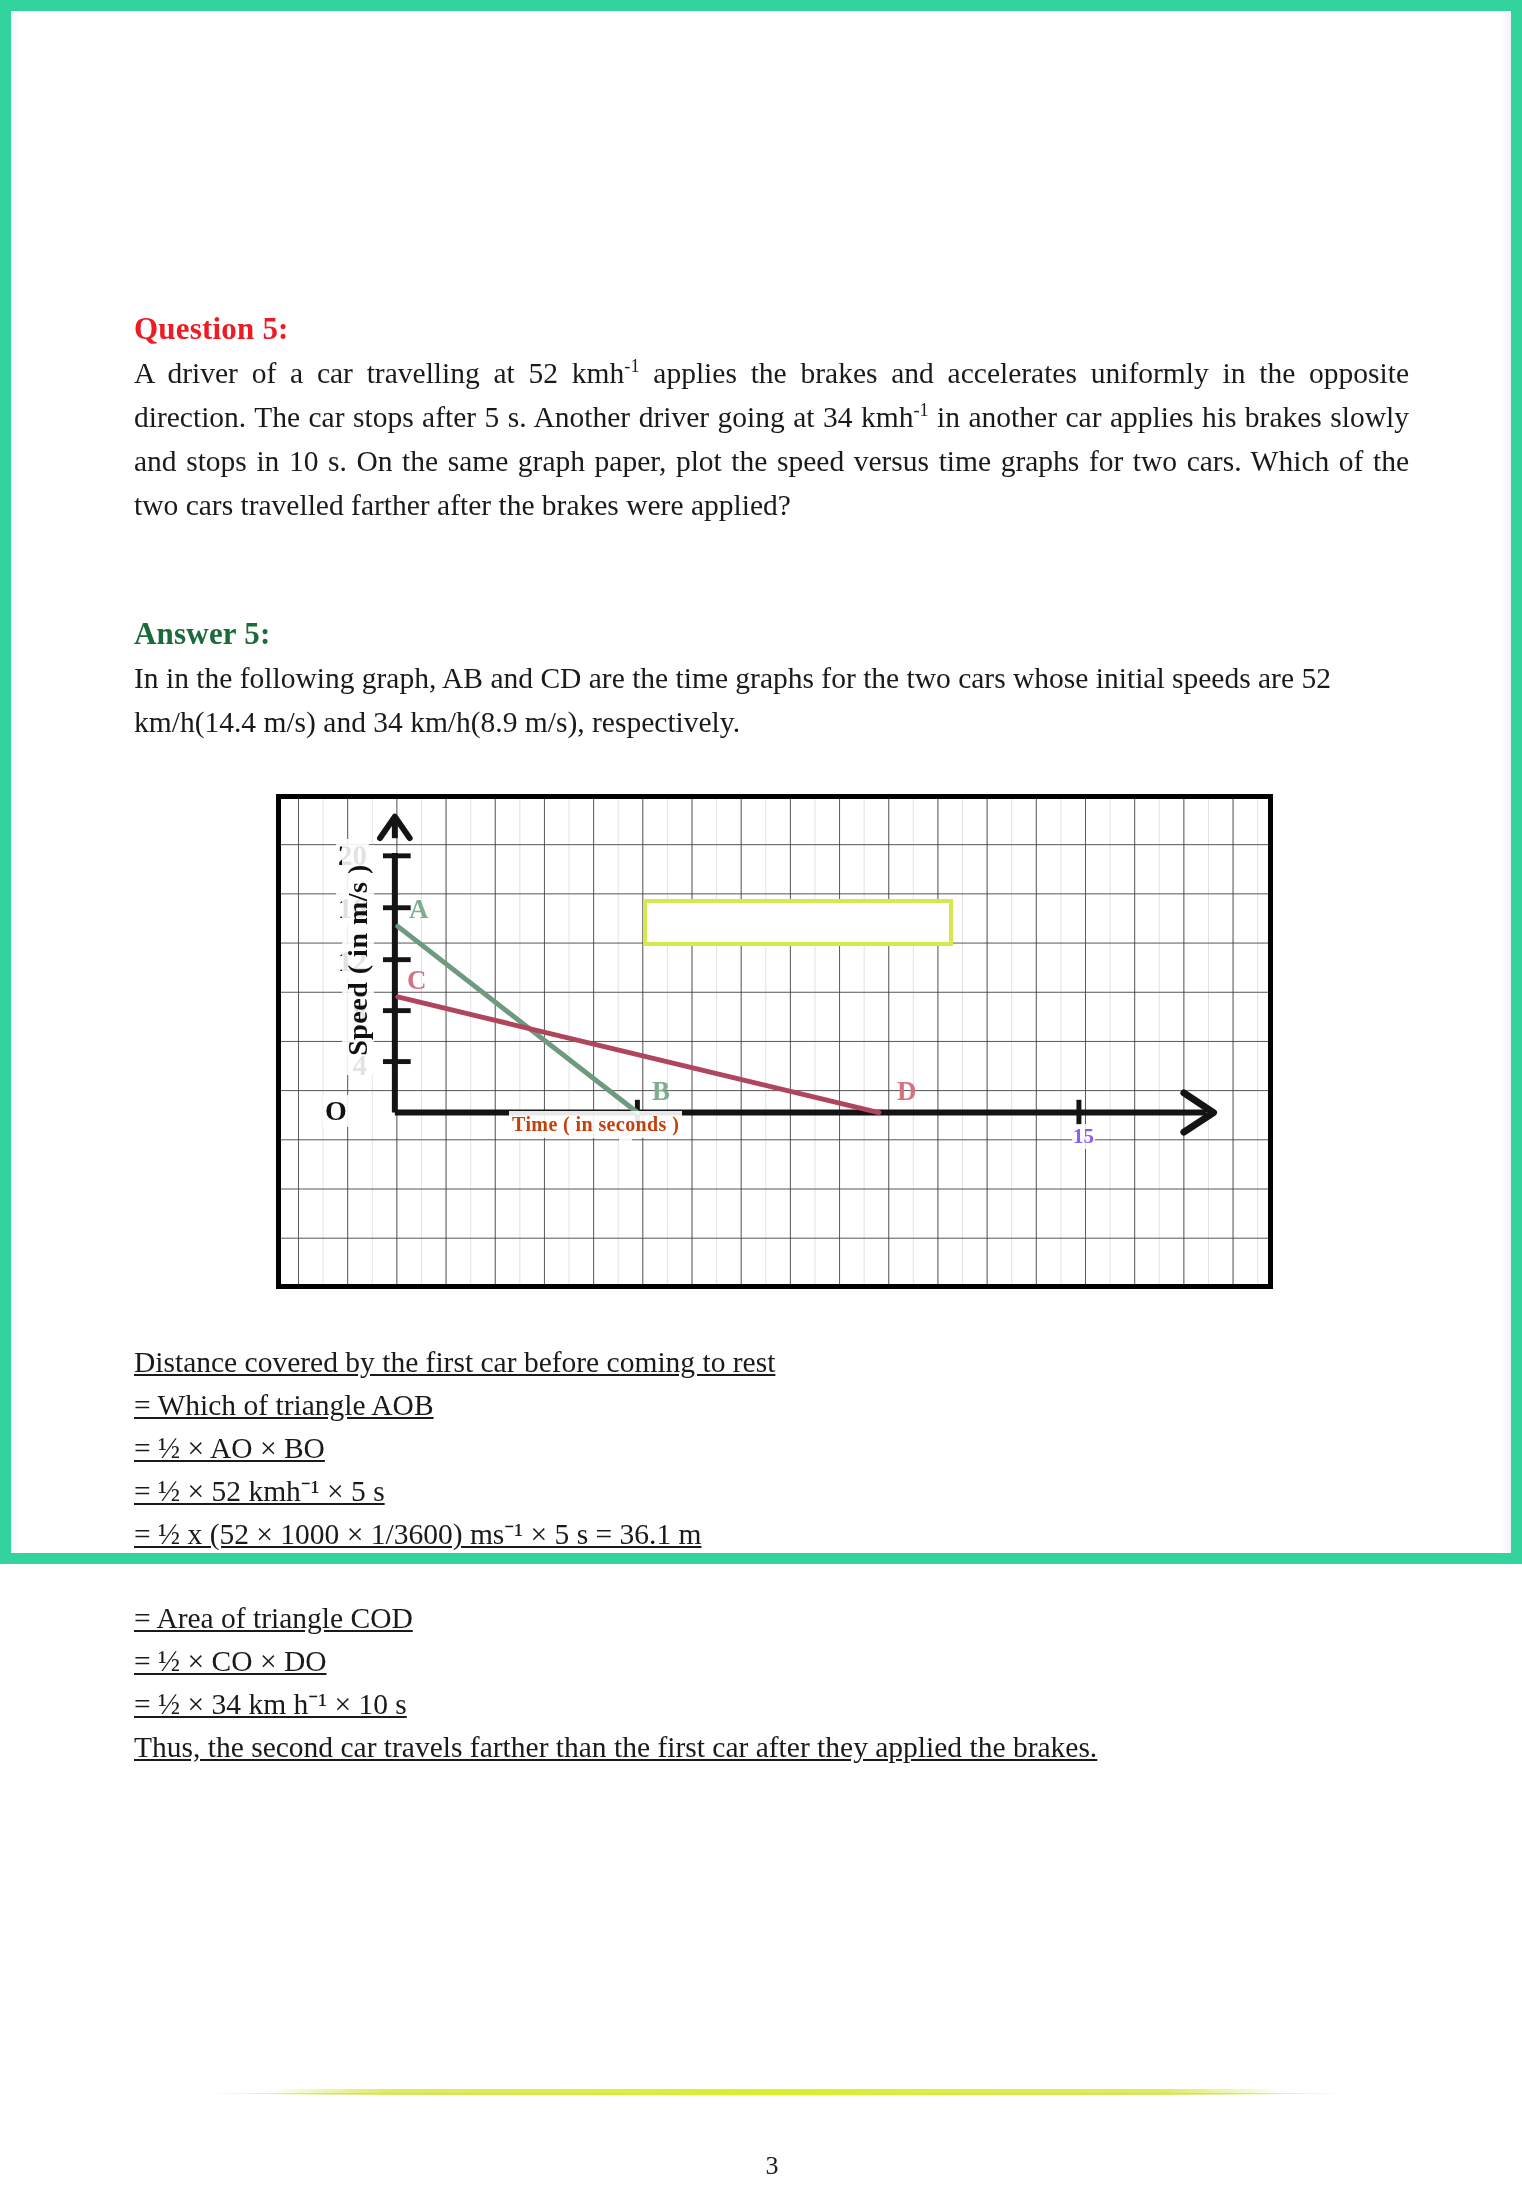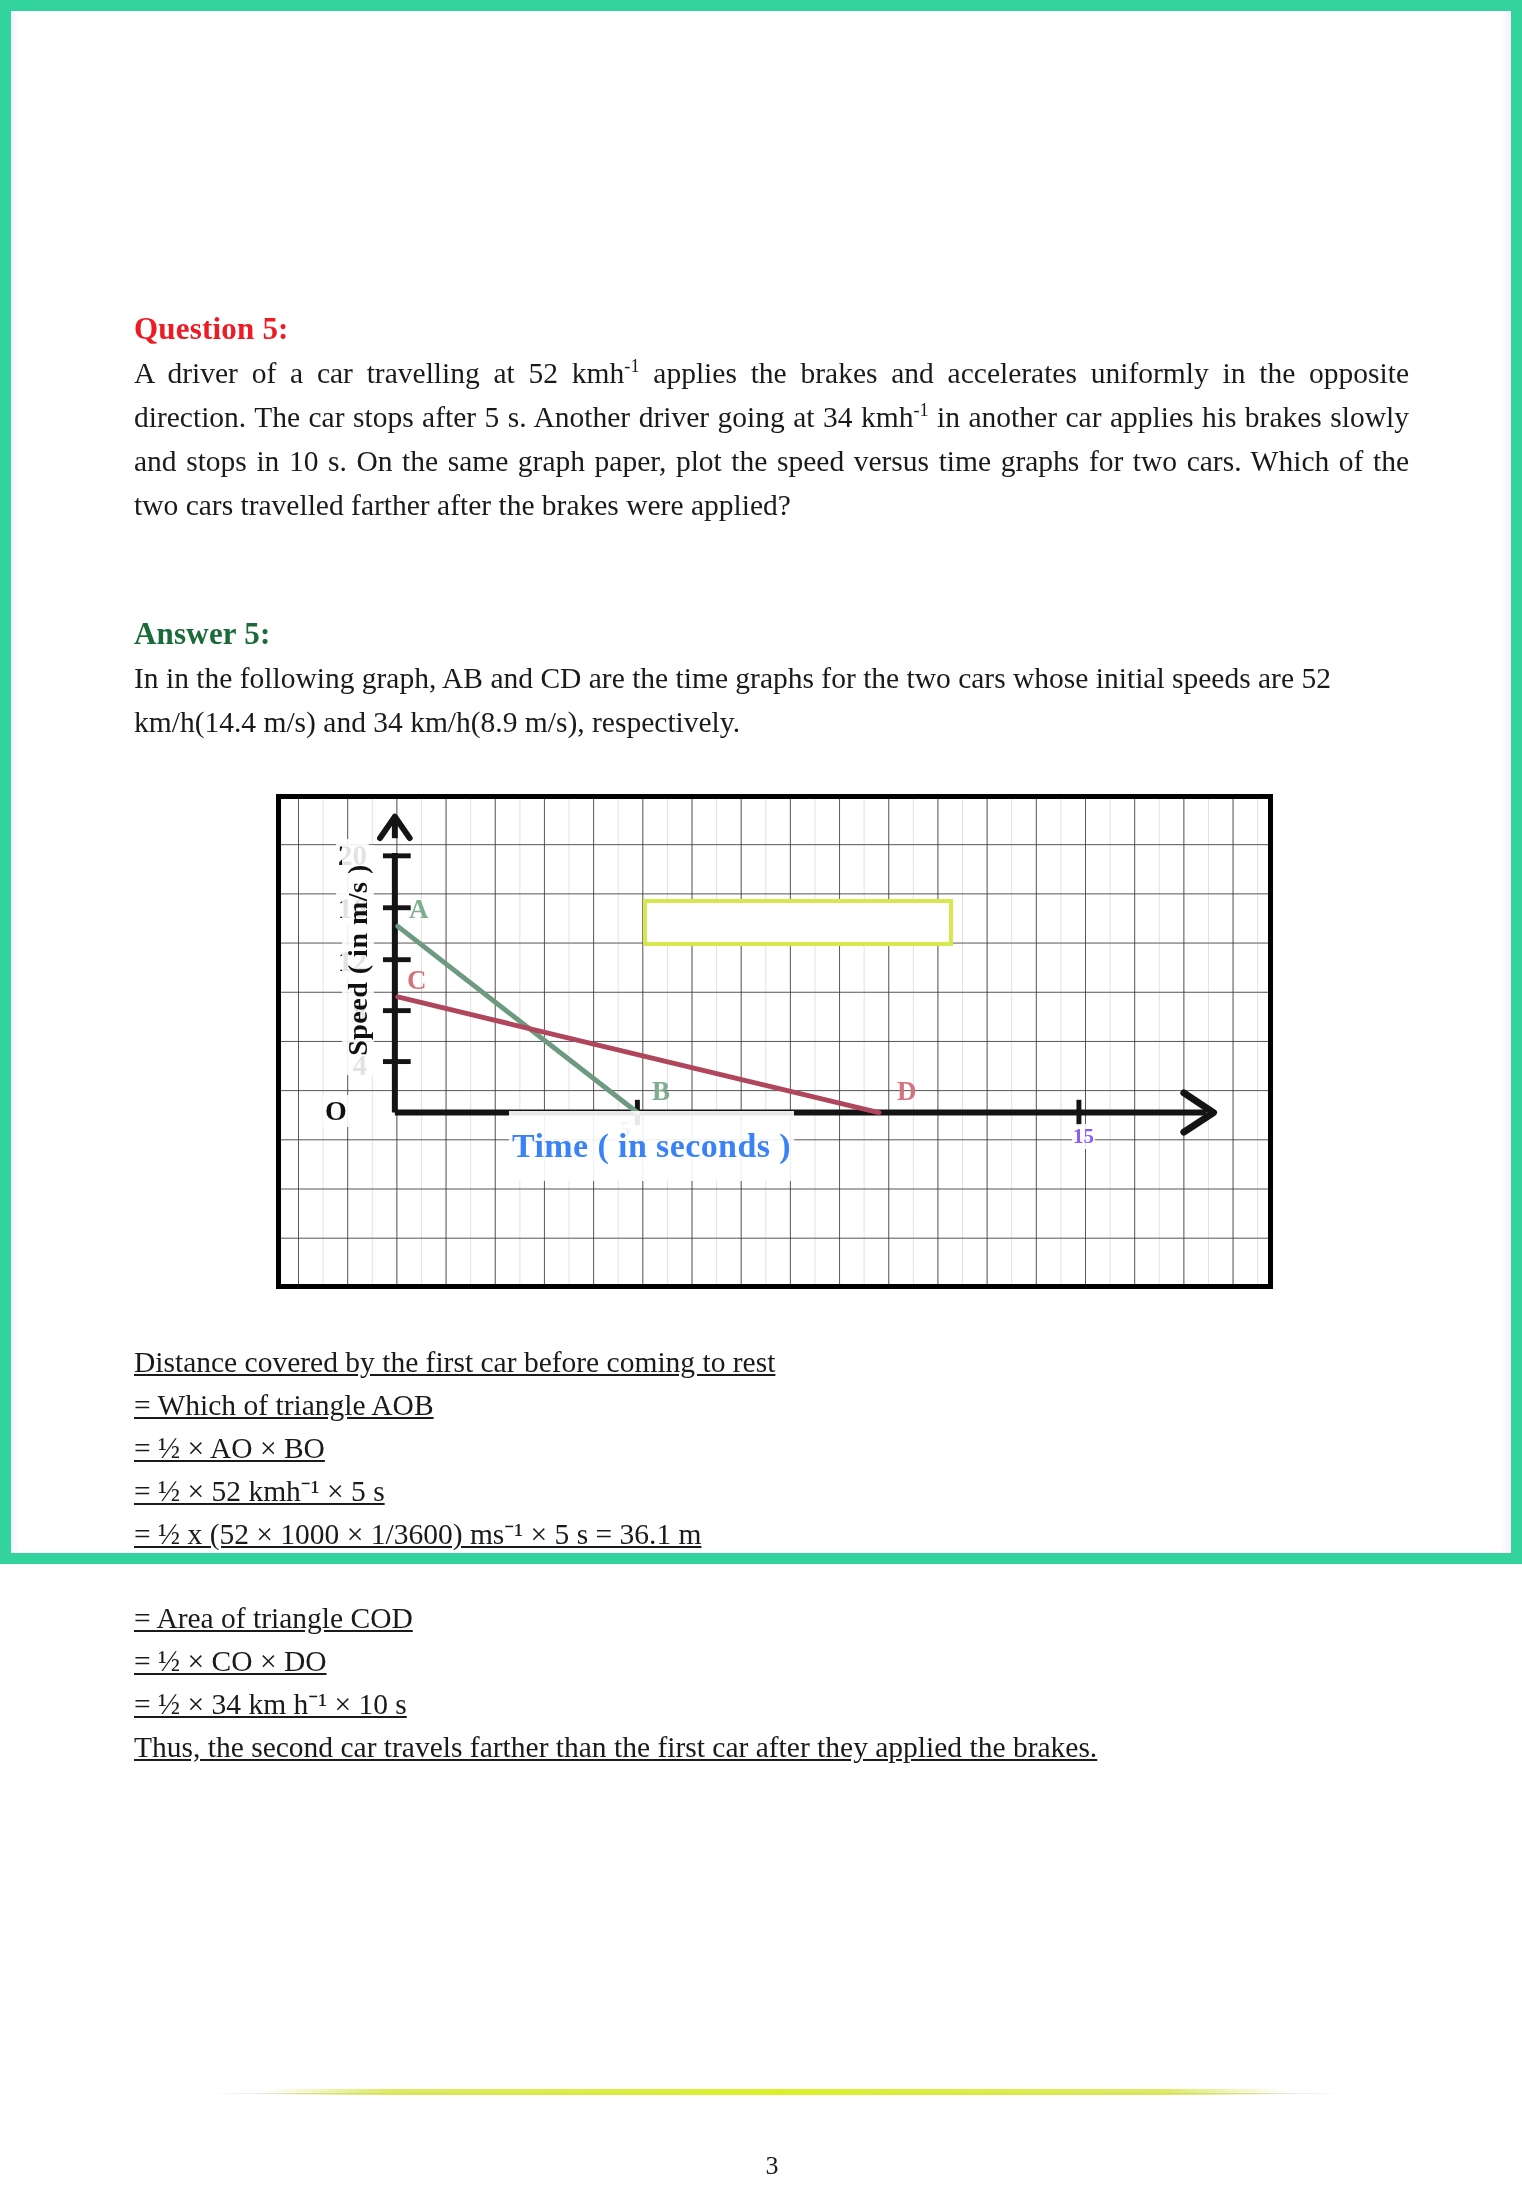--- a/index.html
+++ b/index.html
@@ -124,26 +124,26 @@
     font-size: 28px;
     font-weight: bold;
     color: #101010;
     letter-spacing: 0.5px;
     background: rgba(255,255,255,0.88);
   }
   .axis-label-x {
     position: absolute;
     left: 228px;
     top: 312px;
-    font-size: 34px;
-    font-weight: bold;
-    color: #3b82f6;
+    font-size: 20px;
+    font-weight: bold;
+    color: #c2410c;
     letter-spacing: 0.4px;
     background: rgba(255,255,255,0.9);
-    padding: 16px 3px;
+    padding: 2px 3px;
     white-space: nowrap;
   }
   .ytick {
     position: absolute;
     right: 0;
     font-size: 29px;
     font-weight: bold;
     color: #101010;
     background: rgba(255,255,255,0.9);
     padding: 0 2px;

